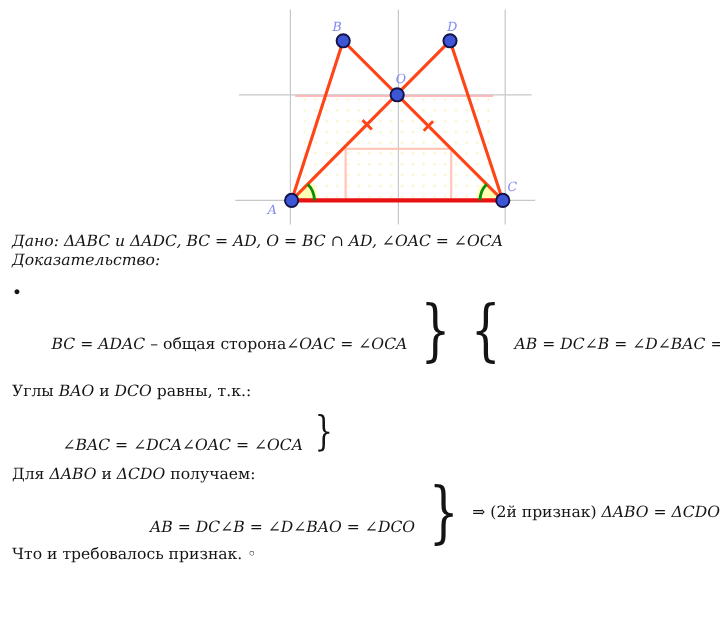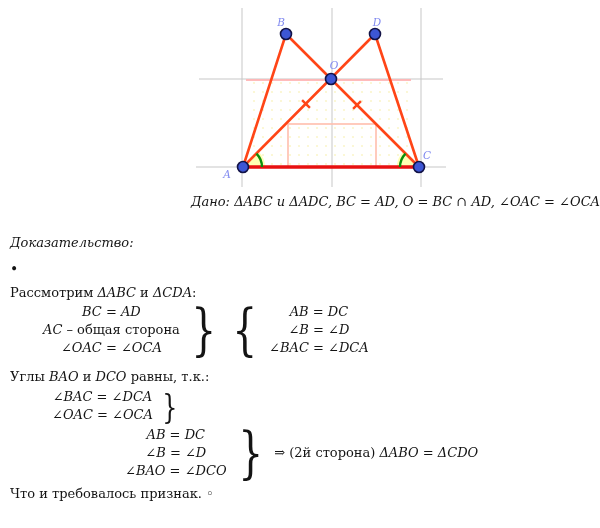--- a/index.html
+++ b/index.html
@@ -10,33 +10,33 @@
   .fig-wrap { width:600px; height:188px; }
   svg { display:block; }
   .fig-label { font-family:"DejaVu Serif", serif; font-style:italic; font-size:10.5px; }
 
   .proof { padding-left:10px; font-size:13px; }
   .ln { line-height:16px; white-space:nowrap; }
   .seg-i { font-style:italic; }
   .seg-r { font-style:normal; }
 
   .sys { display:flex; align-items:center; gap:6px; }
-  .col { display:flex; flex-direction:column; align-items:center; }
+  .col { display:flex; flex-direction:row; align-items:flex-start;margin-top:25px; }
   .col .ln { line-height:18px; }
   .brace { font-style:normal; transform:scaleX(0.7); line-height:0; flex:0 0 auto; }
   .br3 { font-size:56px; }
   .br2 { font-size:34px; }
 
-  #ln-given     { margin-top:6px;text-align:right; }
+  #ln-given     { margin-top:6px; }
   #ln-prove     { margin-top:9px; }
-  #ln-proofhead { margin-top:25px; }
+  #ln-proofhead { margin-top:0; }
   #ln-bullet    { margin-top:10px; font-size:14px; }
   #ln-consider  { margin-top:8px; }
   #sys1 { margin-top:2px; margin-left:33px; }
-  #ln-angles    { margin-top:12px; }
+  #ln-angles    { margin-top:22px; }
   #sys2 { margin-top:3px; margin-left:42px; }
   #ln-for       { margin-top:7px; }
   #sys3 { margin-top:2px; margin-left:115px; }
   #ln-qed       { margin-top:6px; }
 </style>
 </head>
 <body>
 
 <div class="fig-wrap">
   <svg width="600" height="188" viewBox="0 0 600 188">
@@ -90,21 +90,20 @@
       <text class="fig-label" x="377" y="26">D</text>
       <text class="fig-label" x="334" y="69">O</text>
     </g>
   </svg>
 </div>
 
 <div class="proof">
   <div class="ln" id="ln-given"><span class="seg-i">Дано: </span><span class="seg-i">ΔABC и ΔADC, BC = AD, O = BC ∩ AD, ∠OAC = ∠OCA</span></div>
   <div class="ln" id="ln-proofhead"><span class="seg-i">Доказательство:</span></div>
   <div class="ln" id="ln-bullet"><span class="seg-r">•</span></div>
-  <div class="ln" id="ln-consider"><span class="seg-r">Рассмотрим </span><span class="seg-i">ΔABC</span><span class="seg-r"> и </span><span class="seg-i">ΔCDA</span><span class="seg-r">:</span></div>
 
   <div class="sys" id="sys1">
     <div class="col">
       <div class="ln"><span class="seg-i">BC = AD</span></div>
       <div class="ln"><span class="seg-i">AC</span><span class="seg-r"> – общая сторона</span></div>
       <div class="ln"><span class="seg-i">∠OAC = ∠OCA</span></div>
     </div>
     <div class="brace br3">}</div>
     <div class="brace br3">{</div>
     <div class="col">
@@ -117,25 +116,26 @@
   <div class="ln" id="ln-angles"><span class="seg-r">Углы </span><span class="seg-i">BAO</span><span class="seg-r"> и </span><span class="seg-i">DCO</span><span class="seg-r"> равны, т.к.:</span></div>
 
   <div class="sys" id="sys2">
     <div class="col">
       <div class="ln"><span class="seg-i">∠BAC = ∠DCA</span></div>
       <div class="ln"><span class="seg-i">∠OAC = ∠OCA</span></div>
     </div>
     <div class="brace br2">}</div>
   </div>
 
+  <div class="ln" id="ln-for"><span class="seg-r">Для </span><span class="seg-i">ΔABO</span><span class="seg-r"> и </span><span class="seg-i">ΔCDO</span><span class="seg-r"> получаем:</span></div>
 
   <div class="sys" id="sys3">
     <div class="col">
       <div class="ln"><span class="seg-i">AB = DC</span></div>
       <div class="ln"><span class="seg-i">∠B = ∠D</span></div>
       <div class="ln"><span class="seg-i">∠BAO = ∠DCO</span></div>
     </div>
     <div class="brace br3">}</div>
-    <div class="ln"><span class="seg-i">⇒ </span><span class="seg-r">(2й сторона) </span><span class="seg-i">ΔABO = ΔCDO</span></div>
+    <div class="ln"><span class="seg-i">⇒ </span><span class="seg-r">(2й признак) </span><span class="seg-i">ΔABO = ΔCDO</span></div>
   </div>
 
   <div class="ln" id="ln-qed"><span class="seg-r">Что и требовалось признак. ◦</span></div>
 </div>
 
 </body></html>

